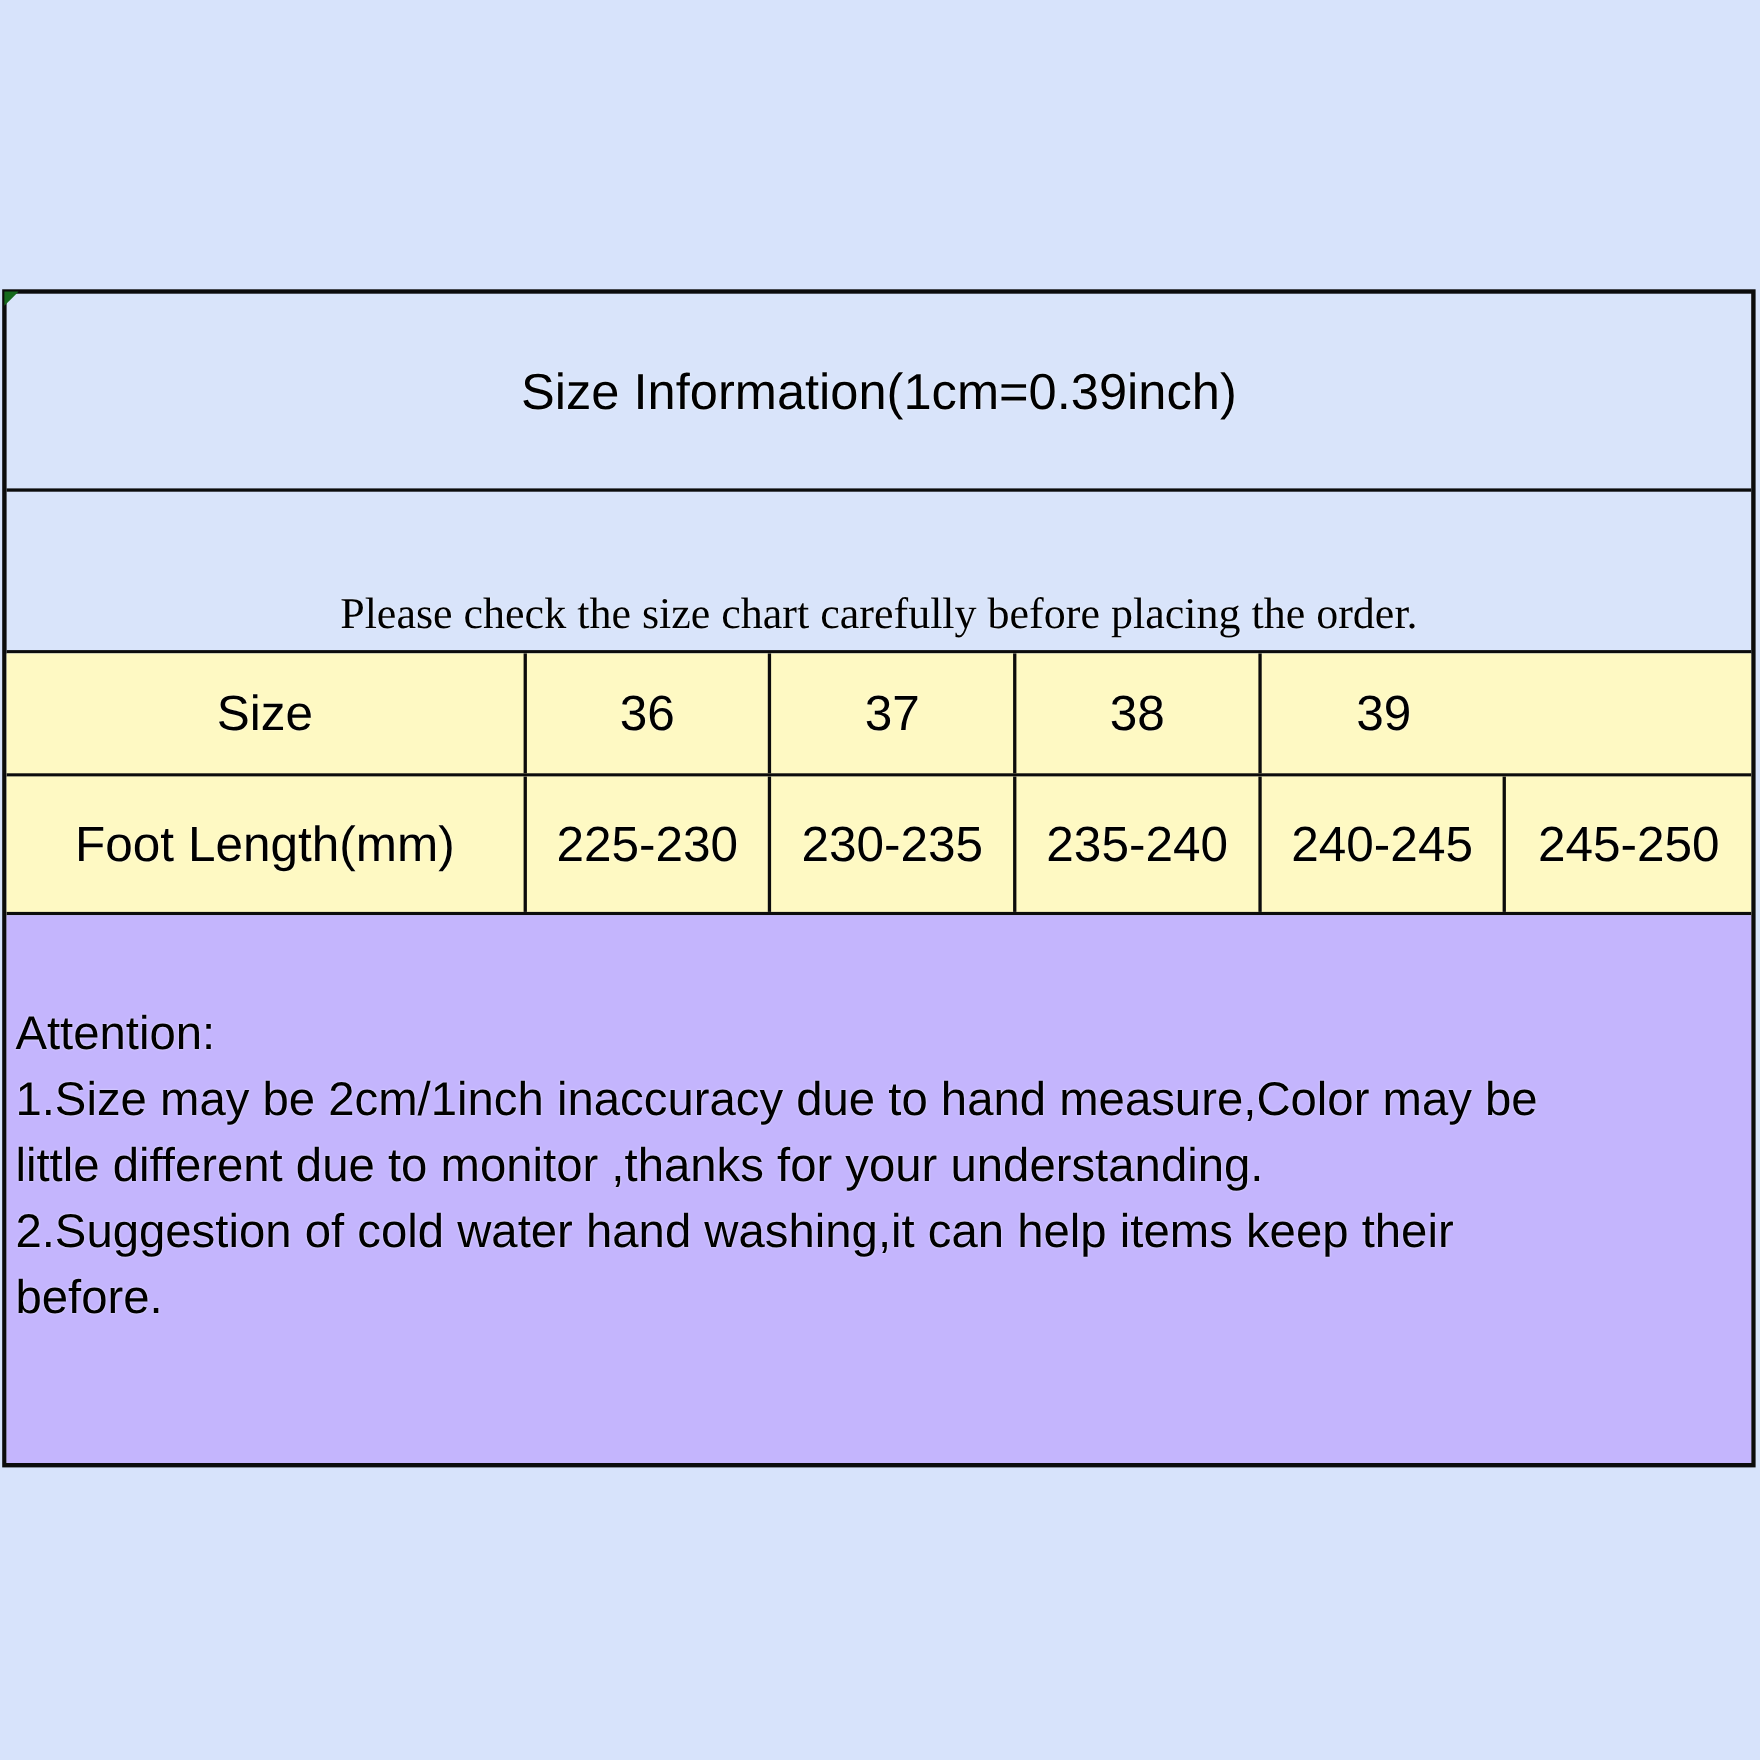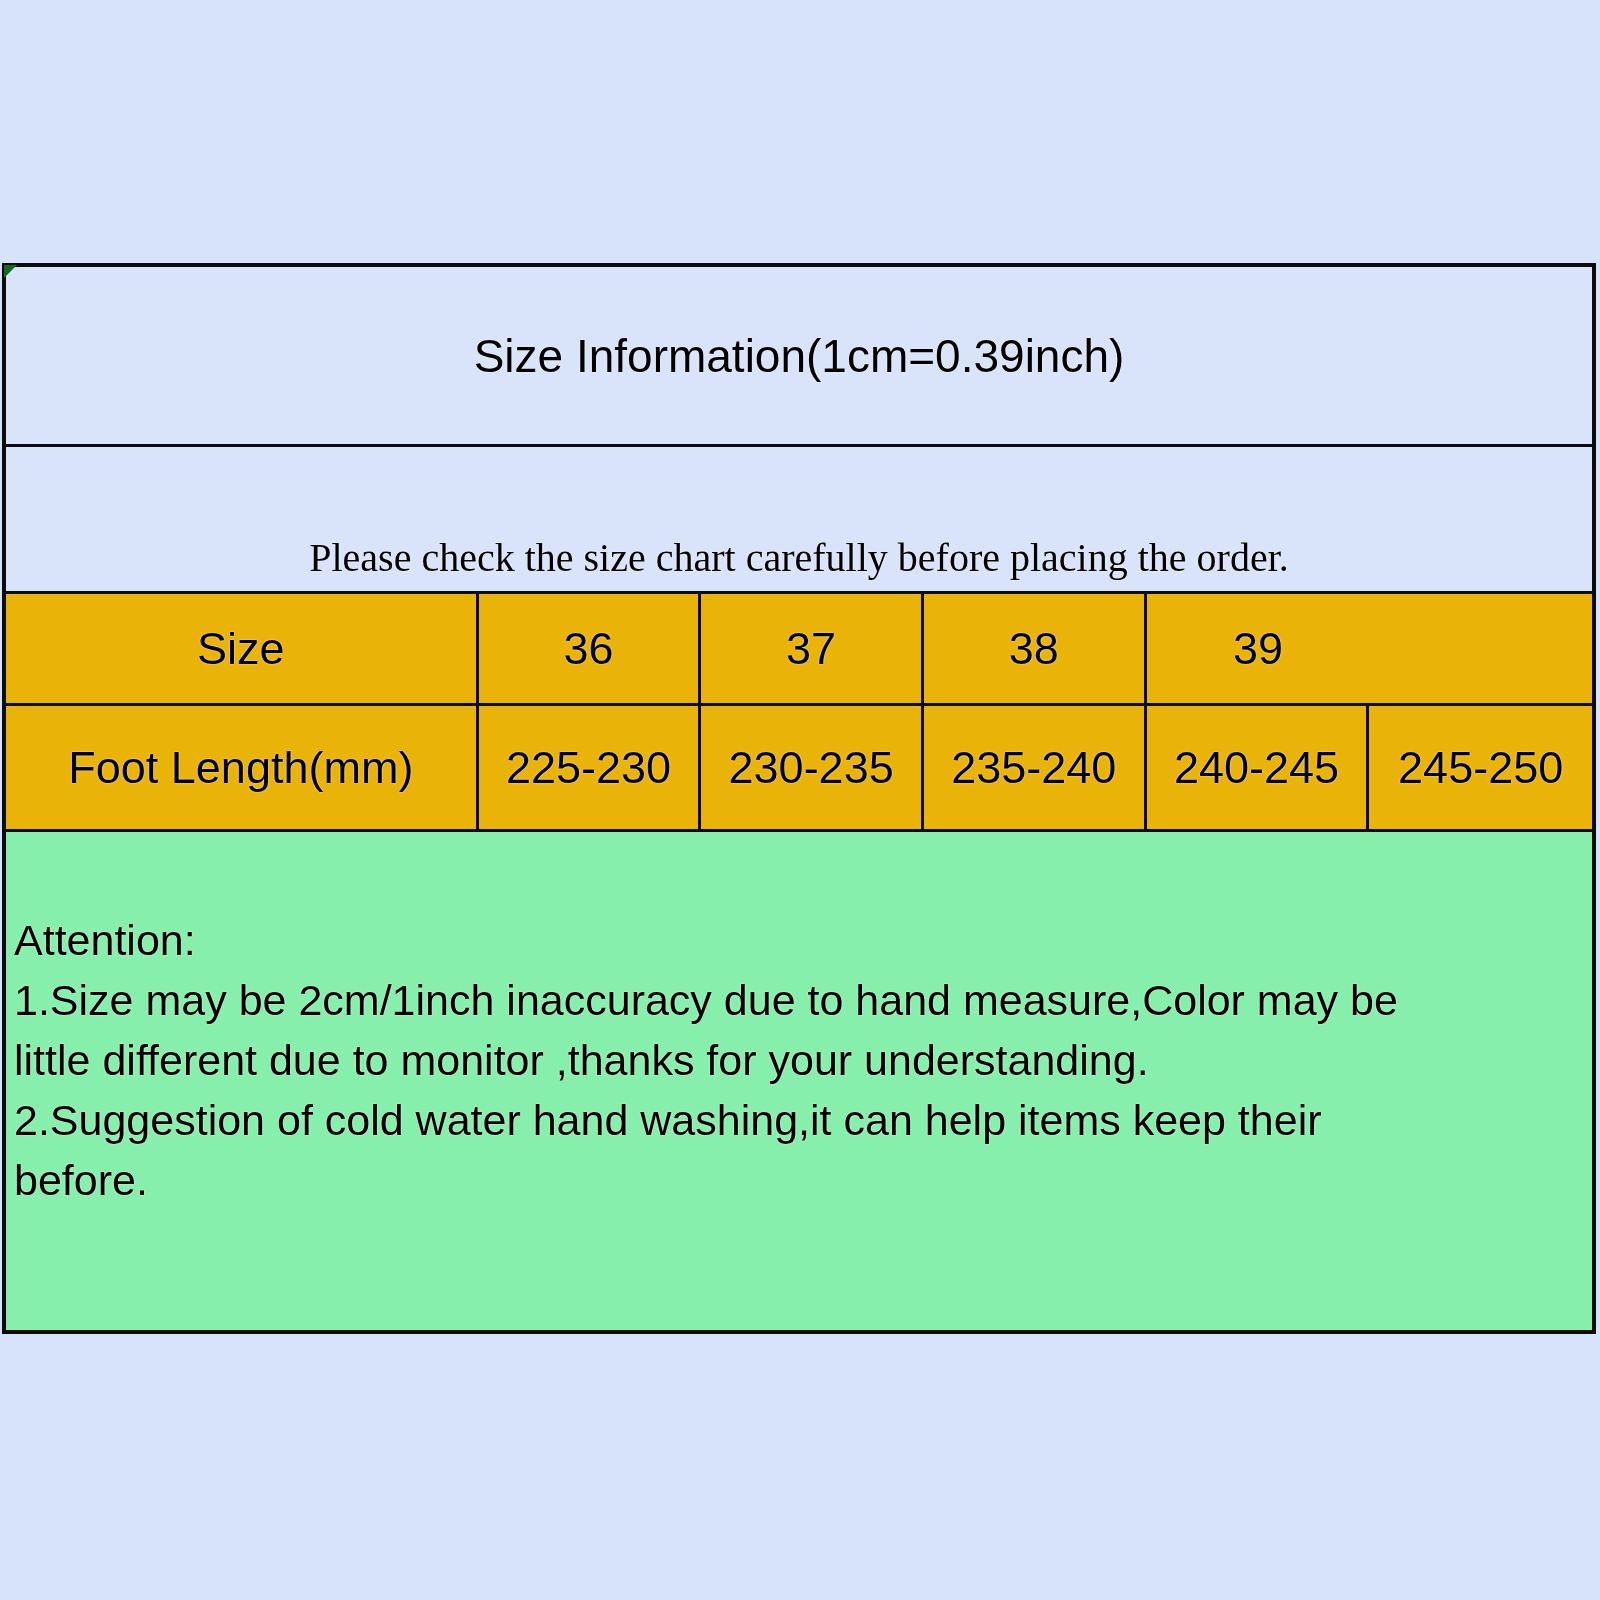--- a/index.html
+++ b/index.html
@@ -47,36 +47,36 @@
     display: flex;
     align-items: flex-end;
     justify-content: center;
     font-size: 40px;
     padding-bottom: 10px;
     font-family: Liberation Serif, serif;
   }
   .grid-row {
     display: grid;
     grid-template-columns: 29.8% repeat(5, 1fr);
-    background: #eab308;
+    background: #fef9c3;
     border-bottom: 3px solid #0c0c0c;
   }
   .header-row { height: 112px; font-size: 45px; }
   .value-row  { height: 126px; font-size: 45px; }
   .cell {
     display: flex;
     align-items: center;
     justify-content: center;
     border-right: 3px solid #0c0c0c;
     white-space: nowrap;
   }
   .cell:last-child { border-right: none; }
   .attention-row {
     flex: 1;
-    background: #86efac;
+    background: #c4b5fd;
     font-size: 43px;
     line-height: 60px;
     padding: 78px 10px 0 8px;
   }
   .attention-row div { white-space: nowrap; }
 </style>
 </head>
 <body>
 
 <div class="canvas">

